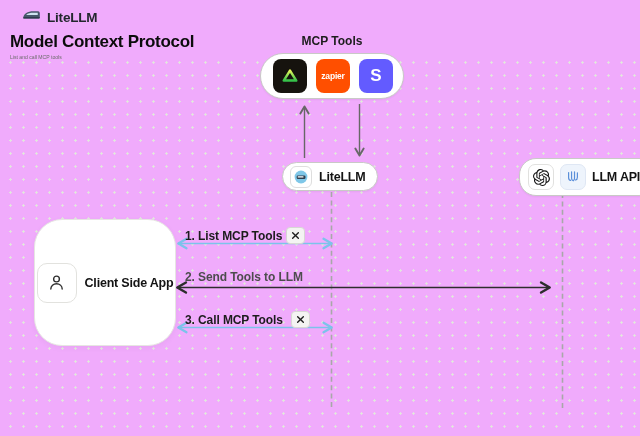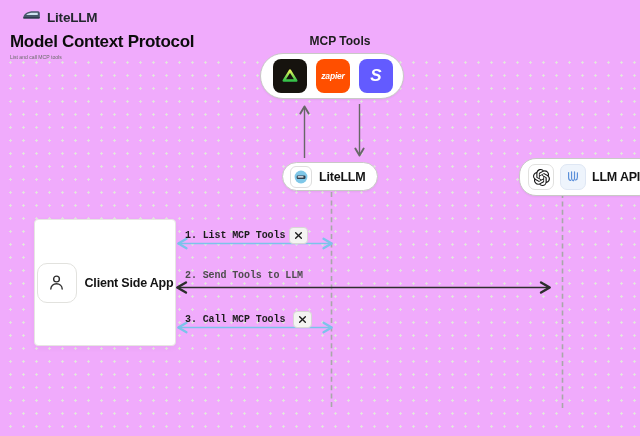--- a/index.html
+++ b/index.html
@@ -10,48 +10,48 @@
     background-size:13px 13px;background-position:4px 2px;}
   .overlay{position:absolute;left:0;top:0;pointer-events:none;}
 
   
   .brand{position:absolute;left:22px;top:8px;display:flex;align-items:center;gap:6px;cursor:pointer;}
   .brand-name{font-size:13.5px;font-weight:700;color:#23272e;letter-spacing:-.2px;}
   .page-title{position:absolute;left:10px;top:32px;font-size:17px;font-weight:800;color:#0c0c0c;letter-spacing:-.3px;}
   .page-subtitle{position:absolute;left:10px;top:55px;font-size:6px;color:#6b6b6b;transform:scale(.85);transform-origin:left top;}
 
   
-  .mcp-label{position:absolute;left:332px;top:34px;transform:translateX(-50%);font-size:12px;font-weight:700;color:#1d1d1d;margin-left:8px;}
+  .mcp-label{position:absolute;left:332px;top:34px;transform:translateX(-50%);font-size:12px;font-weight:700;color:#1d1d1d;}
   .mcp-box{position:absolute;left:260px;top:53px;width:144px;height:46px;background:#fff;
     border:1.2px solid #c9c9c7;border-radius:23px;display:flex;align-items:center;gap:9px;
     padding-left:12px;box-sizing:border-box;box-shadow:0 1px 2px rgba(0,0,0,.05);}
-  .tool-sq{width:34px;height:34px;border-radius:8px;display:flex;align-items:center;justify-content:center;flex:0 0 auto;font-style:italic;}
+  .tool-sq{width:34px;height:34px;border-radius:8px;display:flex;align-items:center;justify-content:center;flex:0 0 auto;}
   .tool-black{background:#16130e;}
   .tool-zapier{background:#ff4f00;}
   .tool-stripe{background:#635bff;}
   .zapier-text{color:#fff;font-size:8.5px;font-weight:800;letter-spacing:-.2px;}
   .stripe-text{color:#fff;font-size:17px;font-weight:800;}
 
   
   .node{position:absolute;background:#fff;border:1.2px solid #c9c9c7;display:flex;align-items:center;box-sizing:border-box;box-shadow:0 1px 2px rgba(0,0,0,.05);}
   .node-label{font-size:12.5px;font-weight:700;color:#141414;letter-spacing:-.2px;}
   .node-litellm{left:282px;top:162px;width:96px;height:29px;border-radius:15px;gap:7px;padding-left:7px;}
   .litellm-chip{width:20px;height:20px;border-radius:6px;background:#fff;border:1px solid #dedede;display:flex;align-items:center;justify-content:center;}
   .node-llmapi{left:519px;top:158px;width:137px;height:38px;border-radius:17px;gap:6px;padding-left:8px;}
   .api-chip{width:26px;height:26px;border-radius:7px;display:flex;align-items:center;justify-content:center;box-sizing:border-box;}
   .chip-openai{background:#fff;border:1px solid #e1e1df;}
   .chip-fan{background:#eef4fc;border:1px solid #dfe7f4;}
 
   
-  .node-client{left:34px;top:219px;width:142px;height:127px;border-radius:4px;border:1.2px solid #e6e6e2;
+  .node-client{left:34px;top:219px;width:142px;height:127px;border-radius:28px;border:1.2px solid #e6e6e2;
     justify-content:center;gap:8px;box-shadow:0 2px 6px rgba(0,0,0,.04);}
   .client-chip{width:38px;height:38px;border-radius:10px;background:#fff;border:1px solid #e2e2de;display:flex;align-items:center;justify-content:center;}
 
   
-  .seq-label{position:absolute;display:flex;align-items:center;gap:4px;font-size:10px;letter-spacing:-.1px;font-family:Liberation Mono, monospace;}
+  .seq-label{position:absolute;display:flex;align-items:center;gap:4px;font-size:12px;letter-spacing:-.1px;}
   .seq-1{left:185px;top:227px;color:#1c1c1c;font-weight:600;}
   .seq-2{left:185px;top:270px;color:#4d4d4d;font-weight:600;}
   .seq-3{left:185px;top:311px;color:#1c1c1c;font-weight:600;gap:8px;}
   .tools-badge{display:inline-flex;align-items:center;justify-content:center;width:17px;height:15px;
     background:#f4f4f2;border:1px solid #d7d7d4;border-radius:4px;}
 </style>
 </head>
 <body>
 
 <div class="canvas">

